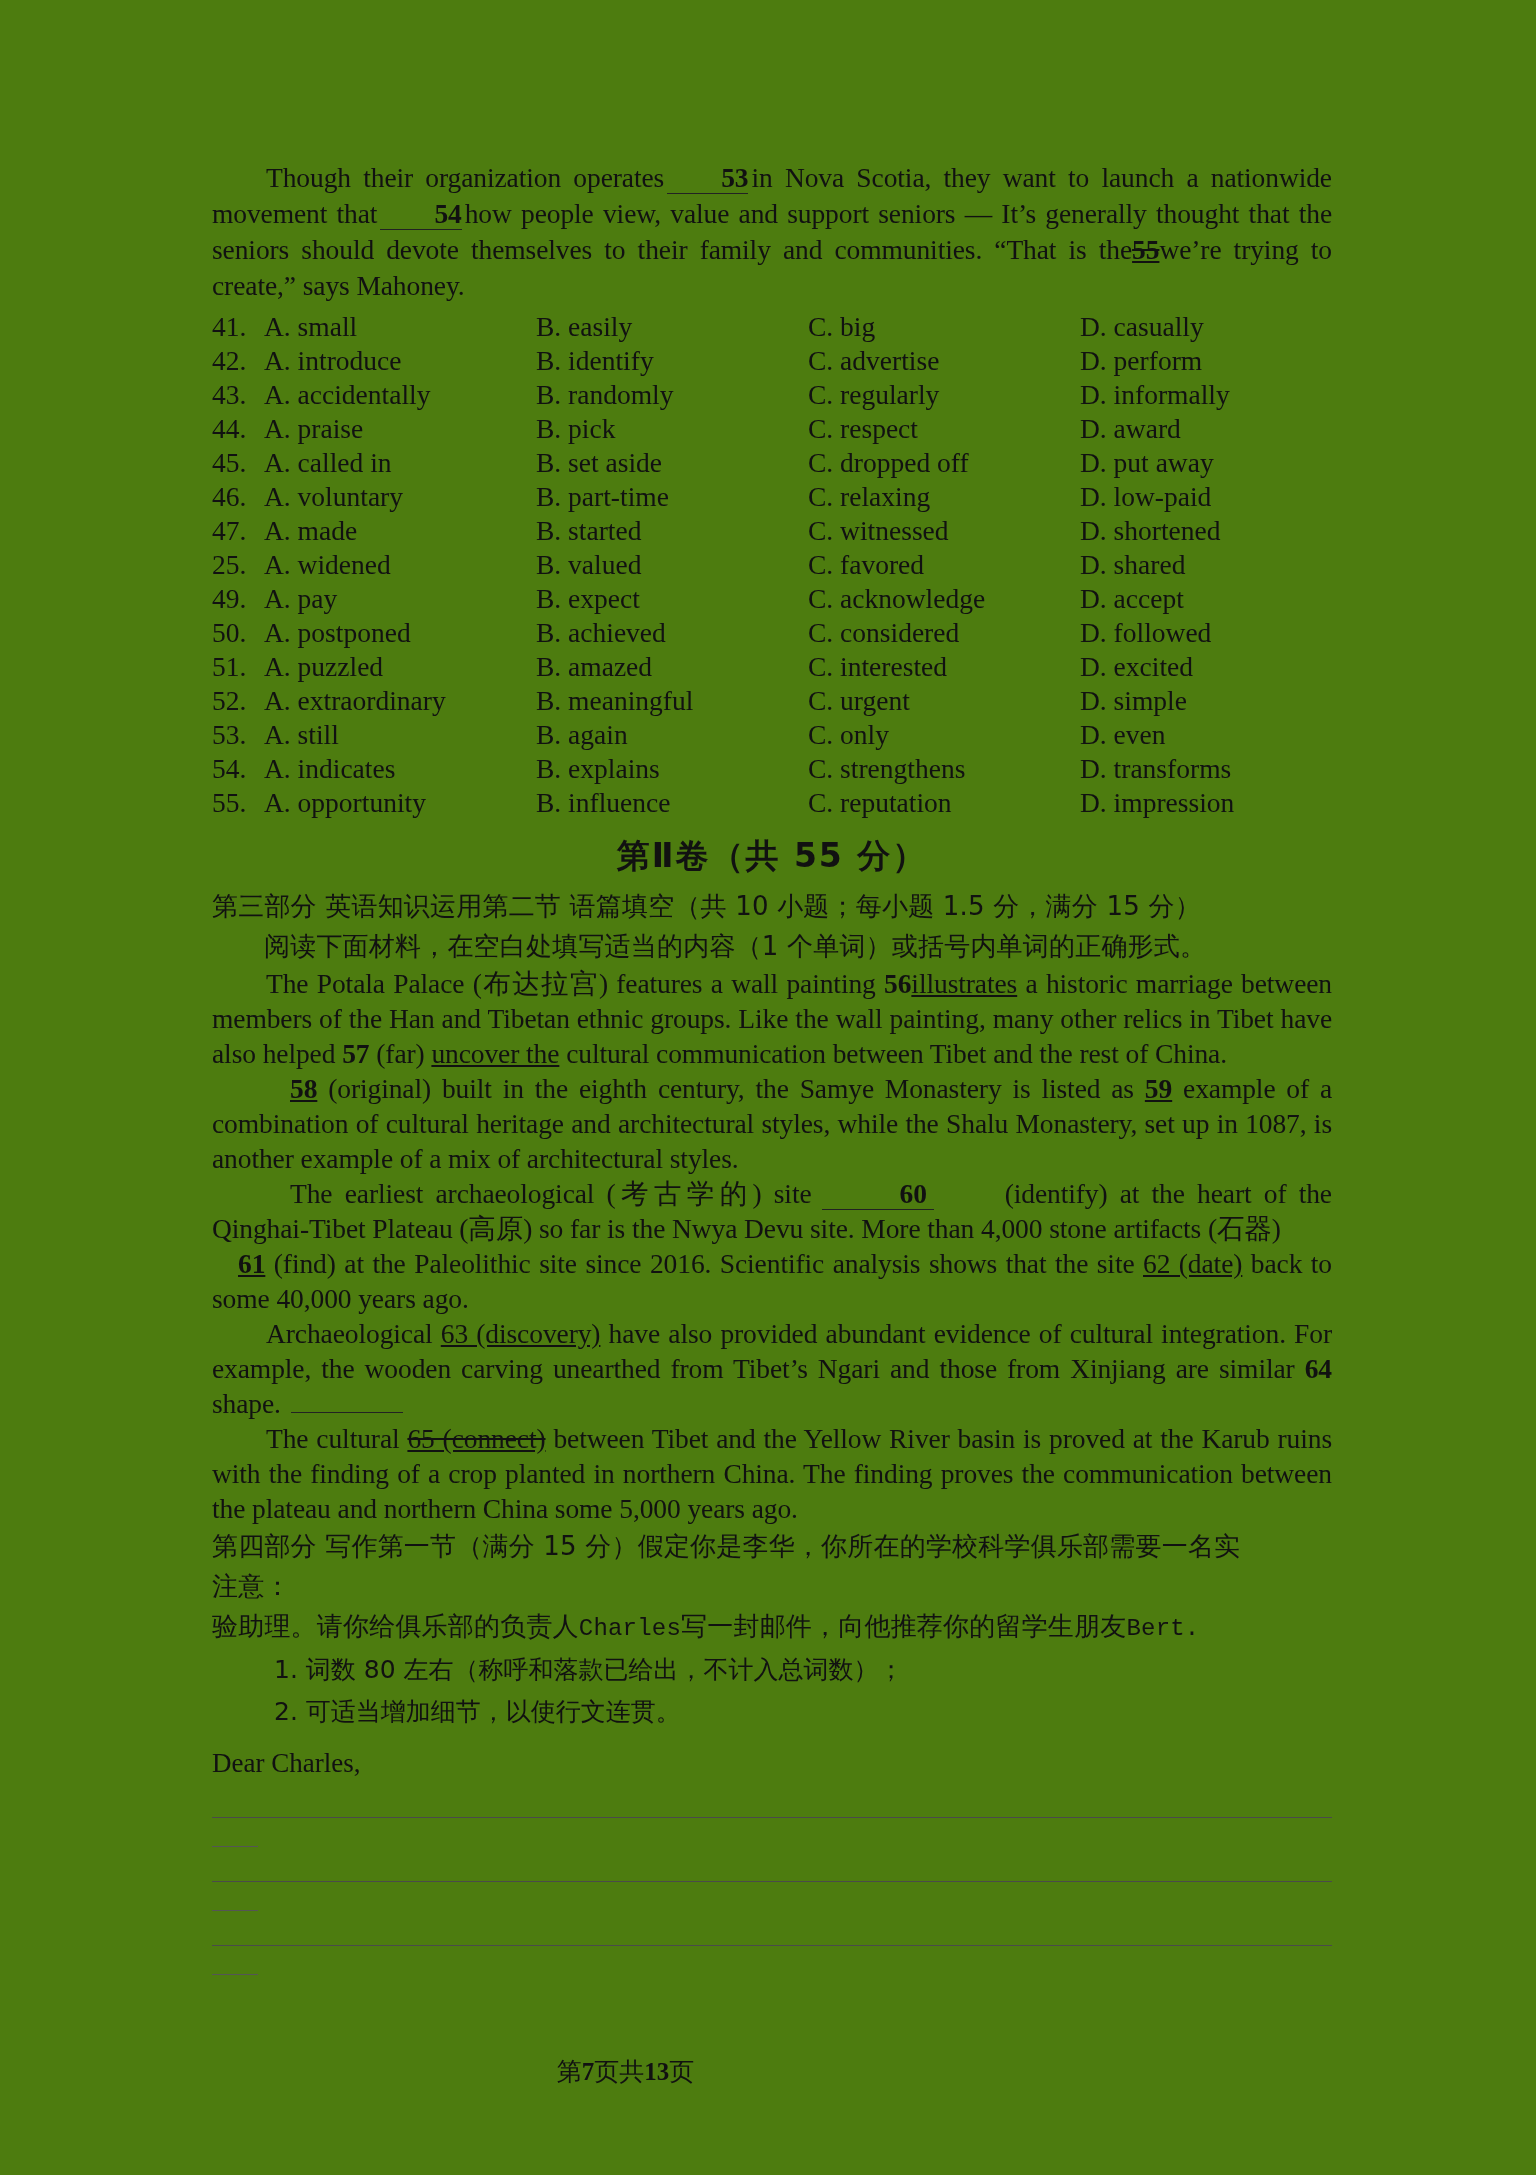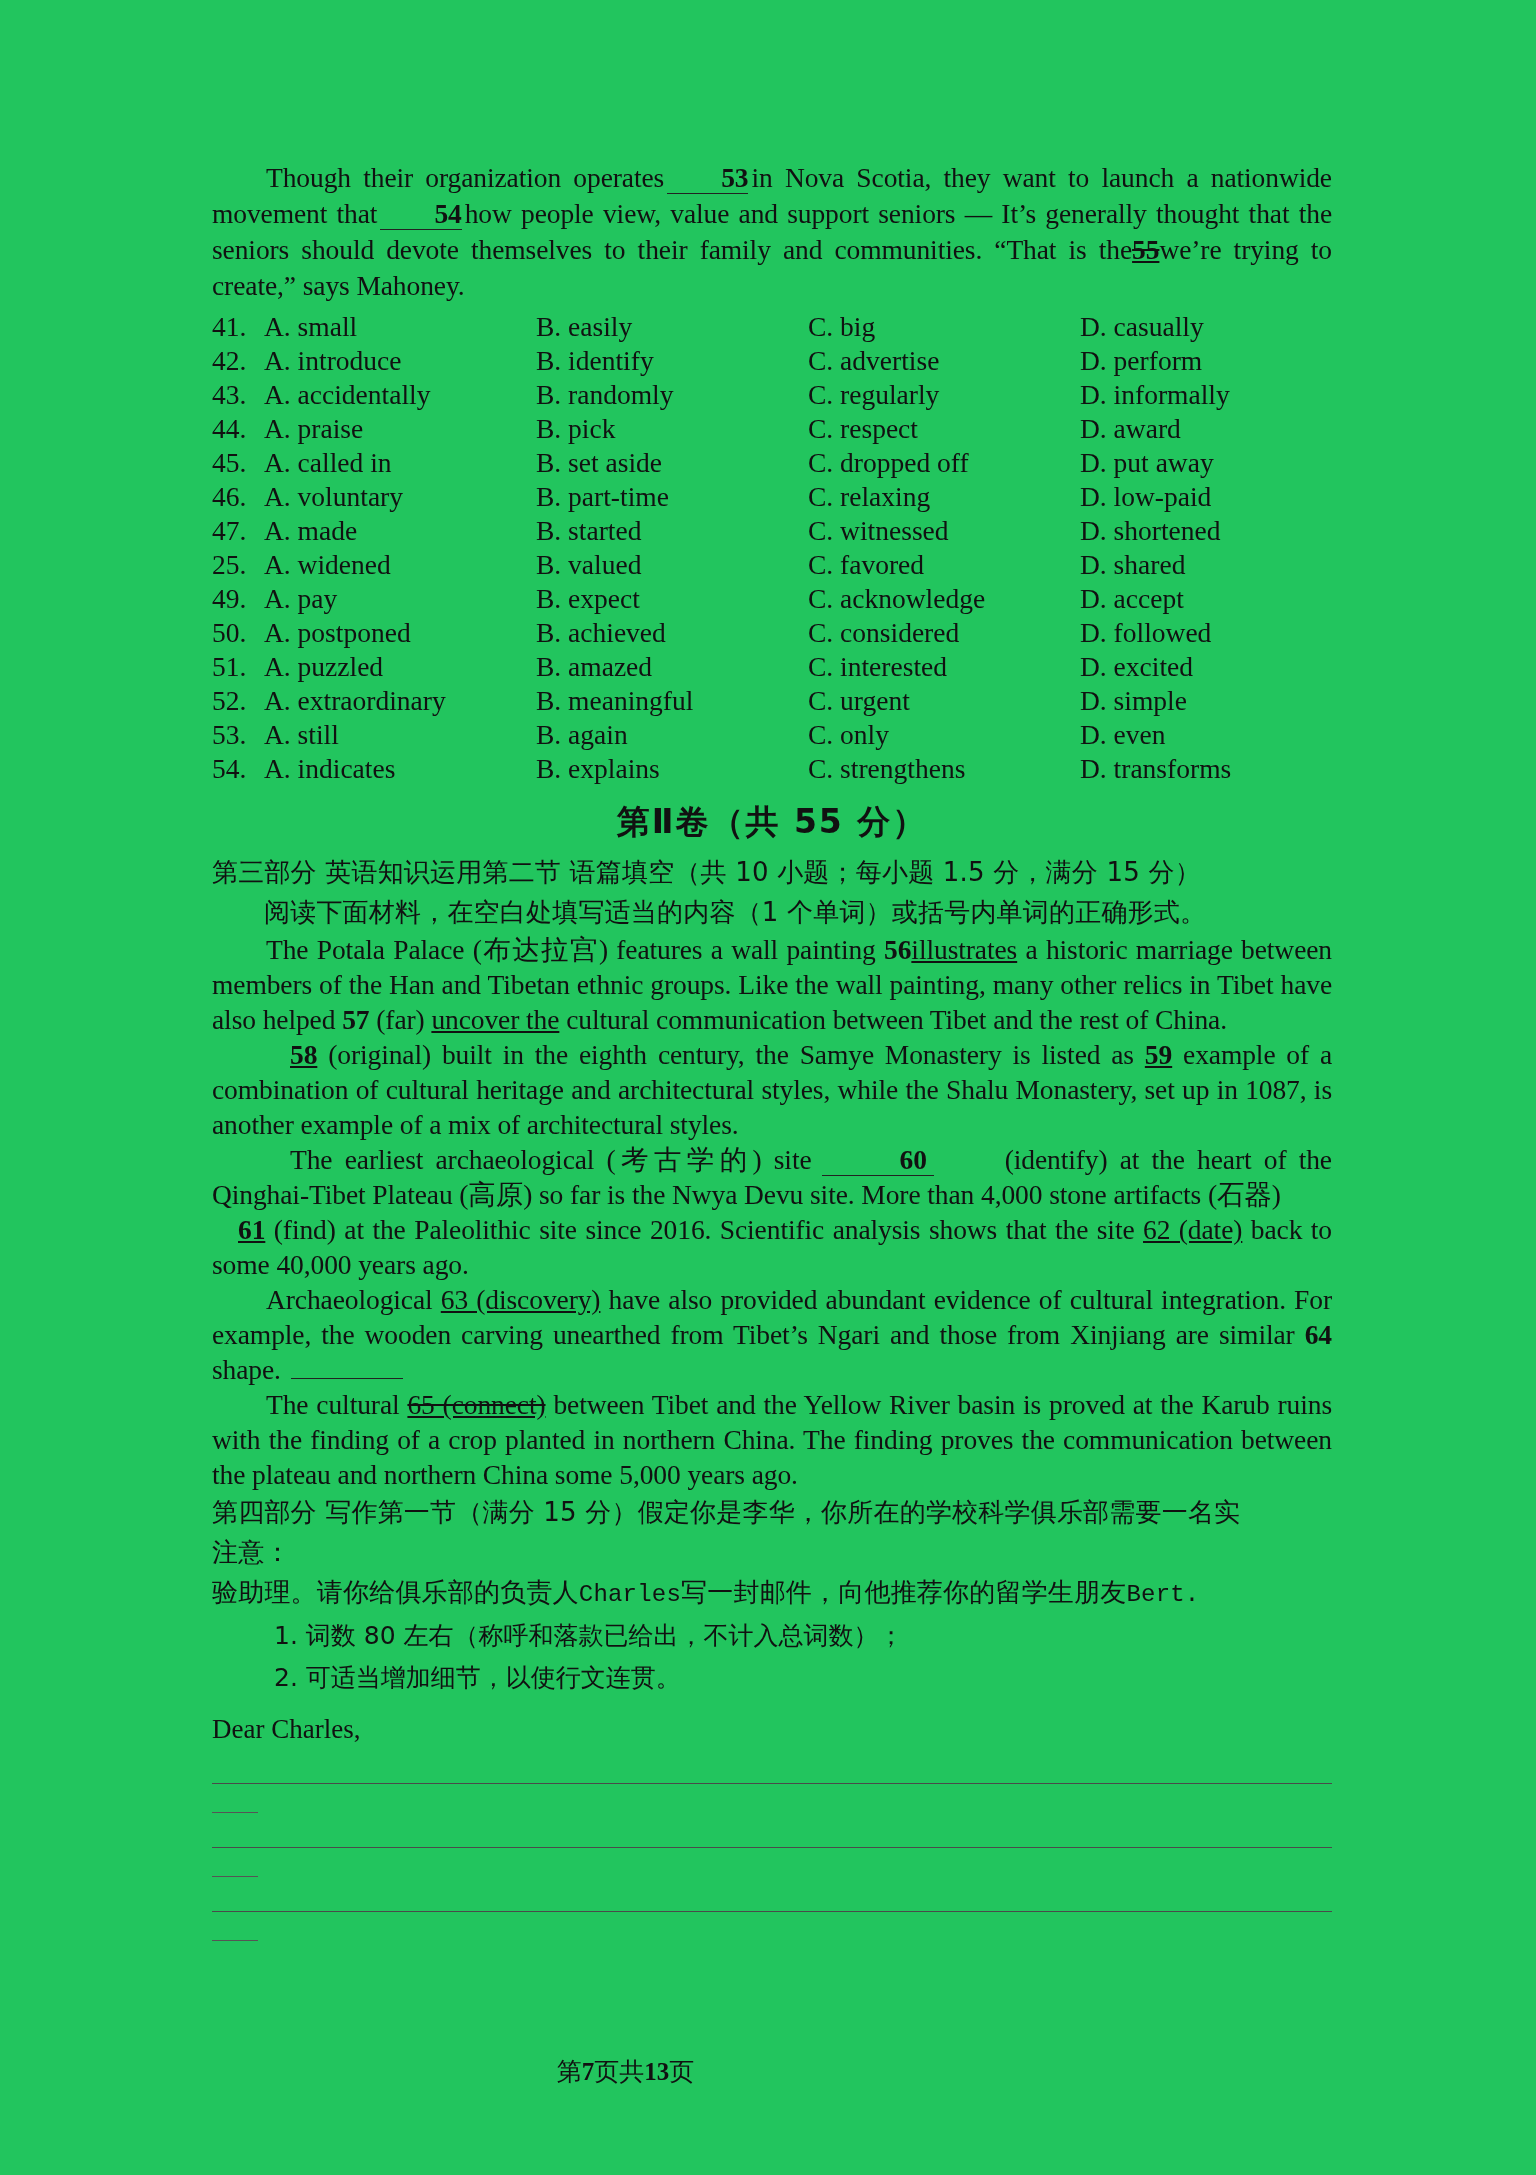--- a/index.html
+++ b/index.html
@@ -13,21 +13,21 @@
     font-family: "Liberation Serif", "DejaVu Serif", serif;
     color: #111111;
     position: relative;
     overflow: hidden;
   }
   .page {
     position: absolute;
     left: 0; top: 0;
     width: 1536px;
     height: 2175px;
-    background: #22c55e;
+    background: #4d7c0f;
   }
   .content {
     position: absolute;
     left: 212px;
     top: 160px;
     width: 1120px;
   }
 
   
   .para {
@@ -261,20 +261,27 @@
       </div>
 
       <div class="mc-row">
         <span class="mc-num">54.</span>
         <span class="mc-opt">A. indicates</span>
         <span class="mc-opt">B. explains</span>
         <span class="mc-opt">C. strengthens</span>
         <span class="mc-opt last">D. transforms</span>
       </div>
 
+      <div class="mc-row">
+        <span class="mc-num">55.</span>
+        <span class="mc-opt">A. opportunity</span>
+        <span class="mc-opt">B. influence</span>
+        <span class="mc-opt">C. reputation</span>
+        <span class="mc-opt last">D. impression</span>
+      </div>
 
     </div>
 
     <div class="vol-heading">第Ⅱ卷（共 55 分）</div>
 
     <div class="cn">第三部分 英语知识运用第二节 语篇填空（共 10 小题；每小题 1.5 分，满分 15 分）</div>
     <div class="cn indent">阅读下面材料，在空白处填写适当的内容（1 个单词）或括号内单词的正确形式。</div>
 
     <p class="para indent tight"><span>The Potala Palace (布达拉宫) features a wall painting</span> <span class="num-b">56</span><span class="u">illustrates</span> <span>a historic marriage between members of the Han and Tibetan ethnic groups. Like the wall painting, many other relics in Tibet have also helped</span> <span class="num-b">57</span> <span>(far)</span> <span class="u">uncover the</span> <span>cultural communication between Tibet and the rest of China.</span></p>
 

